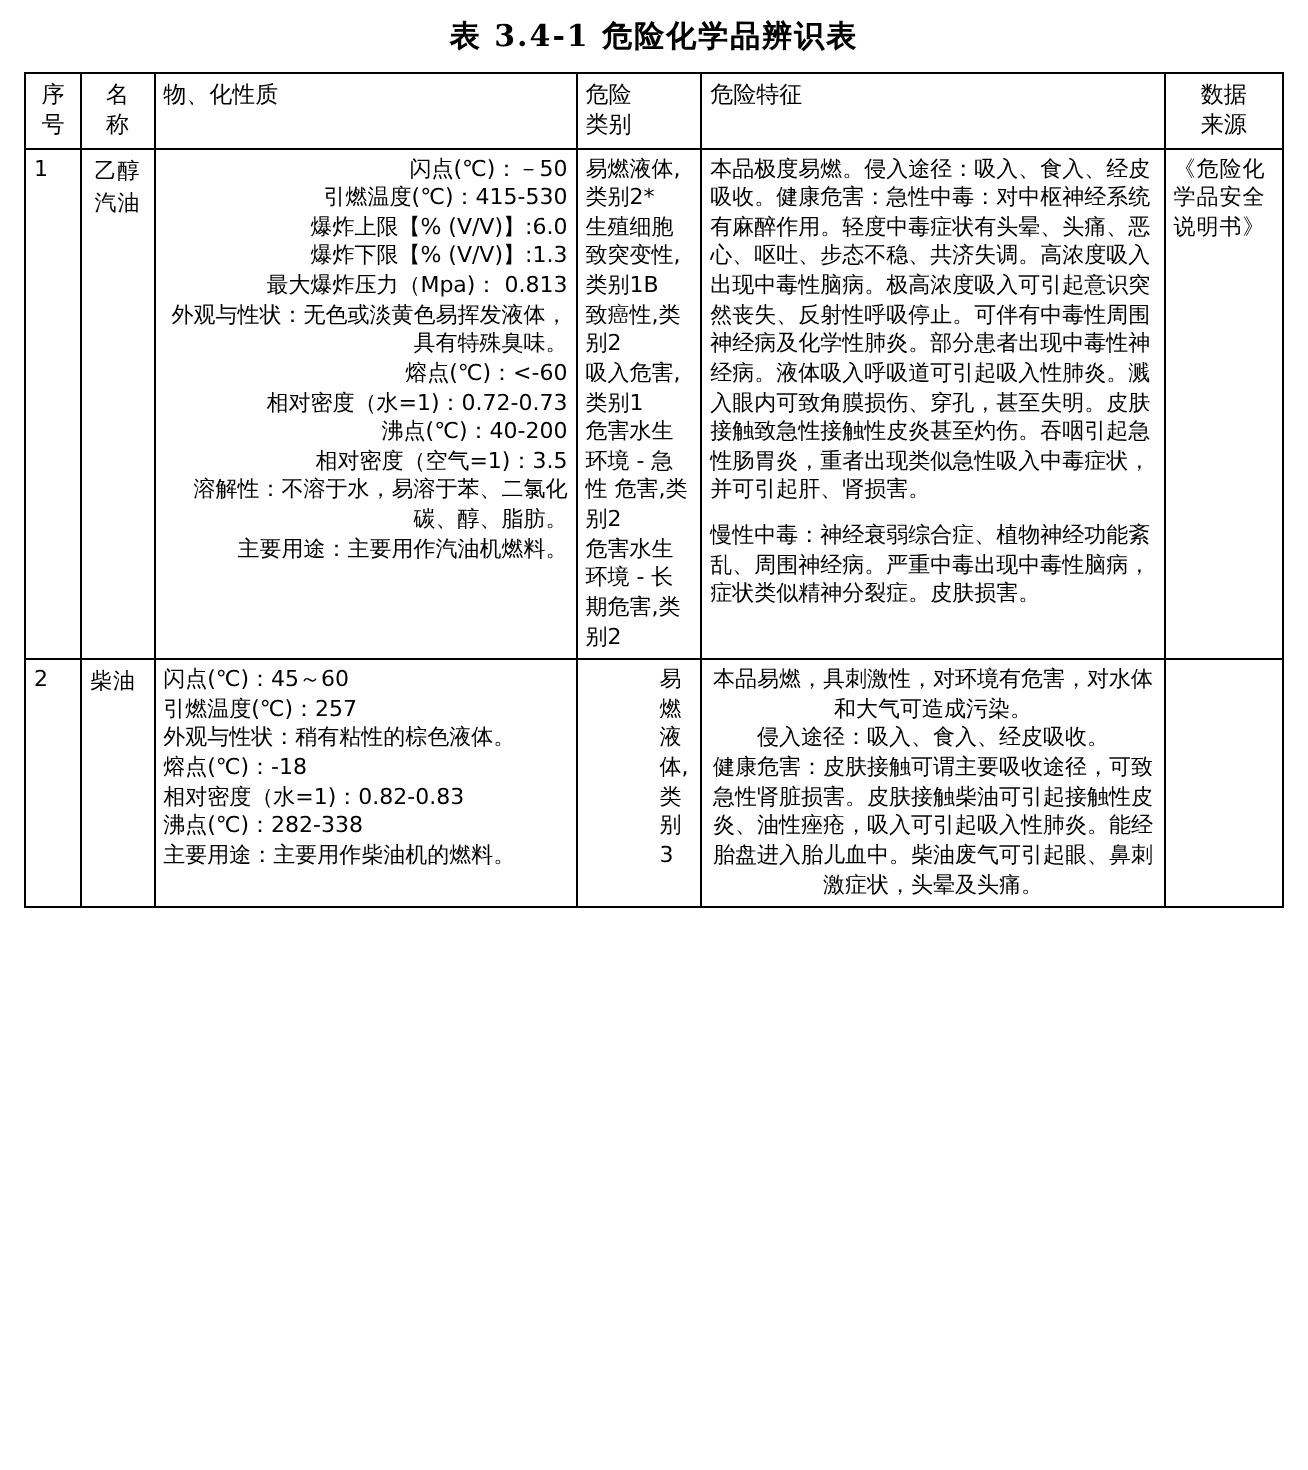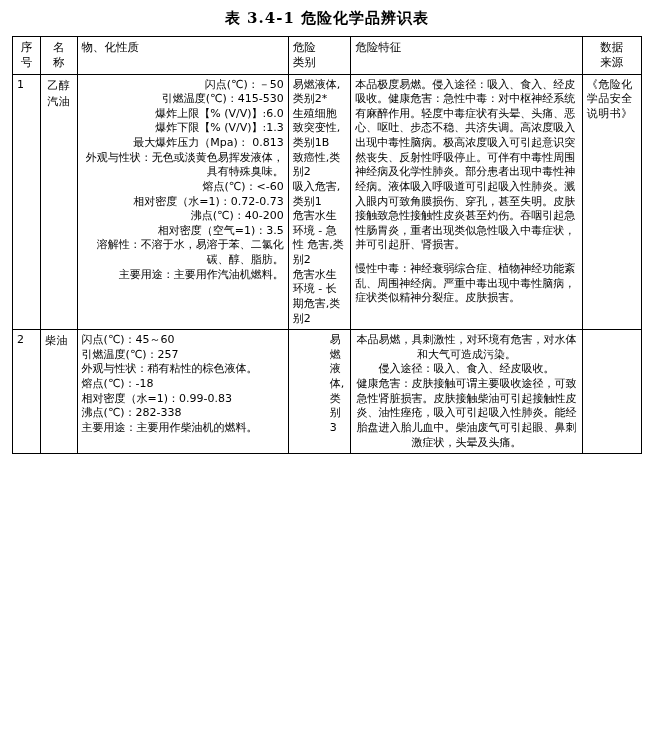--- a/index.html
+++ b/index.html
@@ -156,21 +156,21 @@
       </tr>
       <tr>
         <td class="cell-no">2</td>
         <td class="cell-name">
           <span class="vert-name" style="white-space:pre-line;word-break:break-all;">柴油</span>
         </td>
         <td class="cell-prop" style="white-space:pre-line;">闪点(℃)：45～60
 引燃温度(℃)：257
 外观与性状：稍有粘性的棕色液体。
 熔点(℃)：-18
-相对密度（水=1)：0.99-0.83
+相对密度（水=1)：0.82-0.83
 沸点(℃)：282-338
 主要用途：主要用作柴油机的燃料。</td>
         <td class="cell-class" style="white-space:pre-line;padding-left:41px;">易燃液体,类别3</td>
         <td class="cell-feat">
           <p style="white-space:pre-line;text-align:center;">本品易燃，具刺激性，对环境有危害，对水体和大气可造成污染。
 侵入途径：吸入、食入、经皮吸收。
 健康危害：皮肤接触可谓主要吸收途径，可致急性肾脏损害。皮肤接触柴油可引起接触性皮炎、油性痤疮，吸入可引起吸入性肺炎。能经胎盘进入胎儿血中。柴油废气可引起眼、鼻刺激症状，头晕及头痛。</p>
         </td>
         <td class="cell-src"></td>
       </tr>

